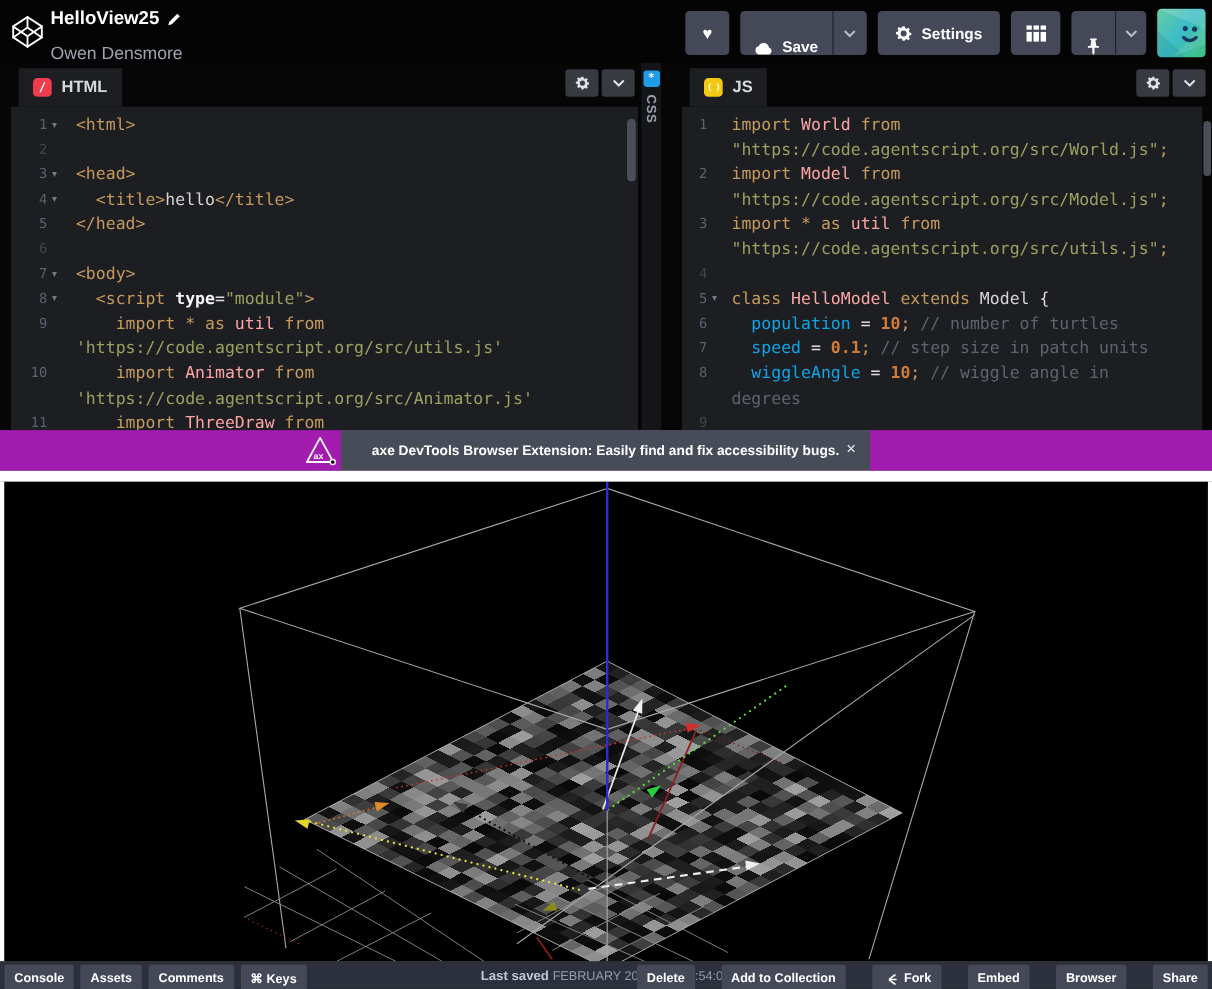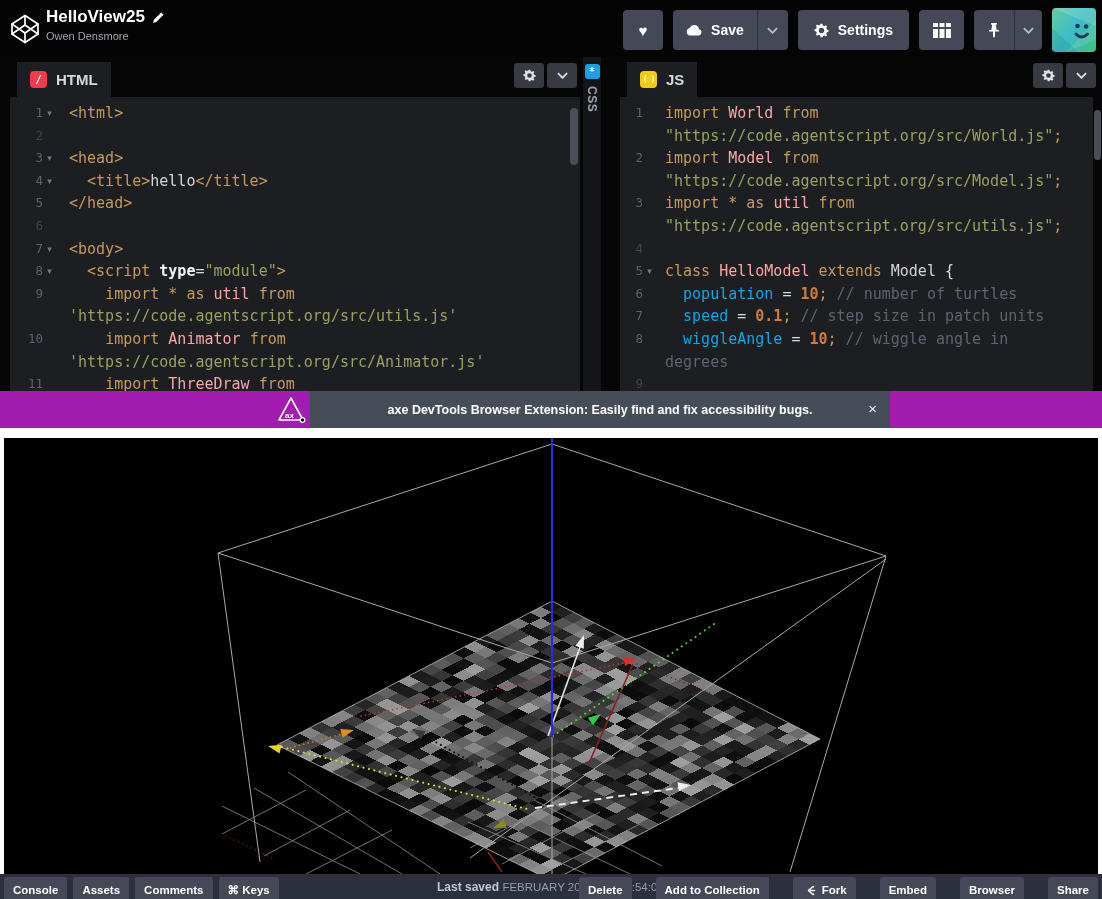--- a/index.html
+++ b/index.html
@@ -6,27 +6,27 @@
   body{position:relative;width:1102px;height:899px;background:#000;overflow:hidden;
        font-family:"Liberation Sans",sans-serif;-webkit-font-smoothing:antialiased}
   svg{display:block}
 
   
   .header{position:absolute;left:0;top:0;width:1102px;height:57px;background:#040405}
   .logo{position:absolute;left:10px;top:13px}
   .title-wrap{position:absolute;left:46px;top:7px}
   .title-row{display:flex;align-items:center;gap:7px}
   .title{color:#fff;font-size:17px;font-weight:700}
-  .author{color:#9fa4b1;font-size:11px;margin-top:3px}
+  .author{color:#9fa4b1;font-size:16px;margin-top:14px}
   .hactions{position:absolute;right:6px;top:8px;display:flex;align-items:center;gap:10px;height:44px}
   .hbtn{background:#444857;color:#fff;border-radius:4px;height:40px;display:flex;align-items:center;
         justify-content:center;font-size:14px;font-weight:700;cursor:pointer}
   .btn-heart{width:40px;font-size:15px}
   .grp{display:flex;height:40px}
-  .grp .main{border-radius:4px 0 0 4px;padding:0 13px;display:flex;gap:8px;align-items:center}
+  .grp .main{border-radius:4px 0 0 4px;padding:0 13px;display:flex;gap:8px;align-items:flex-end}
   .grp .chev{border-radius:0 4px 4px 0;width:30px;border-left:1px solid #2c2f38}
   .btn-settings{padding:0 16px;display:flex;gap:9px;align-items:center}
   .btn-grid{width:45px}
   .avatar{width:44px;height:44px;border-radius:4px;position:relative;overflow:hidden;cursor:pointer;
           background:linear-gradient(125deg,#67cba2 0%,#3dbdc8 48%,#3fc07e 100%)}
   .avatar svg{position:absolute;left:0;top:0}
 
   
   .editors{position:absolute;left:0;top:57px;width:1102px;height:334px;background:#060607}
   .panel{position:absolute;top:0;height:334px}
@@ -71,21 +71,21 @@
   .sb-html{left:570px;top:51px;width:8px;height:57px}
   .sb-js{left:1094px;top:53px;width:7px;height:50px}
   .css-strip{position:absolute;left:583px;top:0;width:18px;height:334px;background:#141519;cursor:pointer;
              display:flex;flex-direction:column;align-items:center;padding-top:7px;gap:7px;box-sizing:border-box}
   .badge-css{background:#1e9ee8;width:15px;height:15px;font-size:10px;border-radius:3px;flex:none}
   .vlabel{writing-mode:vertical-rl;color:#9ba0ab;font-size:12px;font-weight:700;letter-spacing:.5px}
 
   
   .notif{position:absolute;left:0;top:391px;width:1102px;height:37px;background:#a21caf}
   .axe-logo{position:absolute;left:276px;top:4px}
-  .notif-bar{position:absolute;left:310px;top:0;width:580px;height:37px;background:#474d58;
+  .notif-bar{position:absolute;left:310px;top:0;width:481px;height:37px;background:#474d58;
              display:flex;align-items:center;justify-content:center}
   .notif-text{color:#fff;font-size:12.5px;font-weight:700}
   .notif-close{position:absolute;right:13px;top:8px;color:#e8eaed;font-size:15px;cursor:pointer;line-height:20px}
 
   
   .gapband{position:absolute;left:0;top:428px;width:1102px;height:10px;background:#fff}
   .preview{position:absolute;left:0;top:438px;width:1102px;height:436px;background:#fff}
   .canvas3d{position:absolute;left:4px;top:0;width:1094px;height:436px;background:#000;cursor:grab}
 
   

